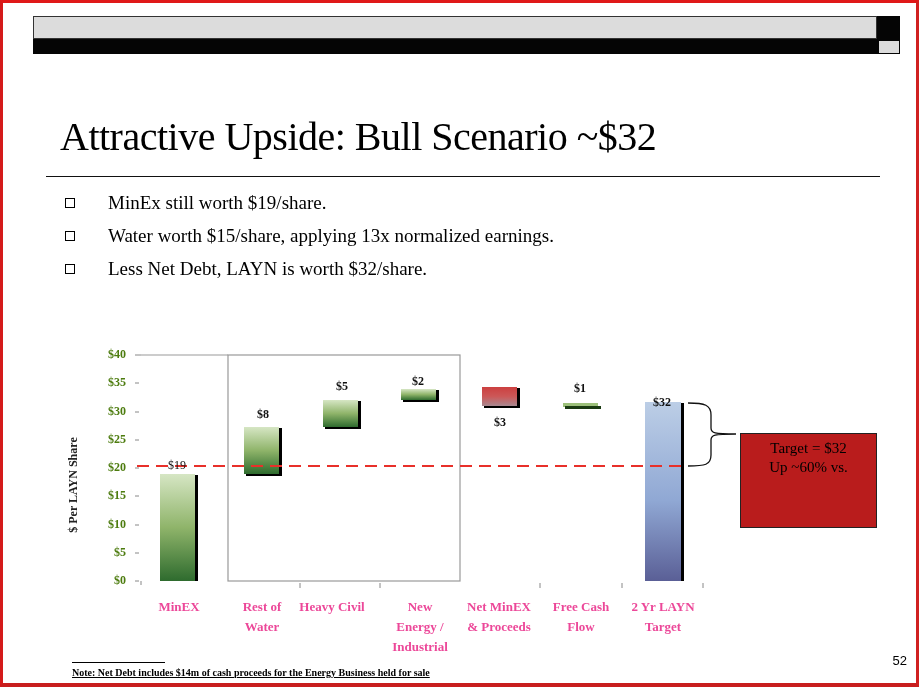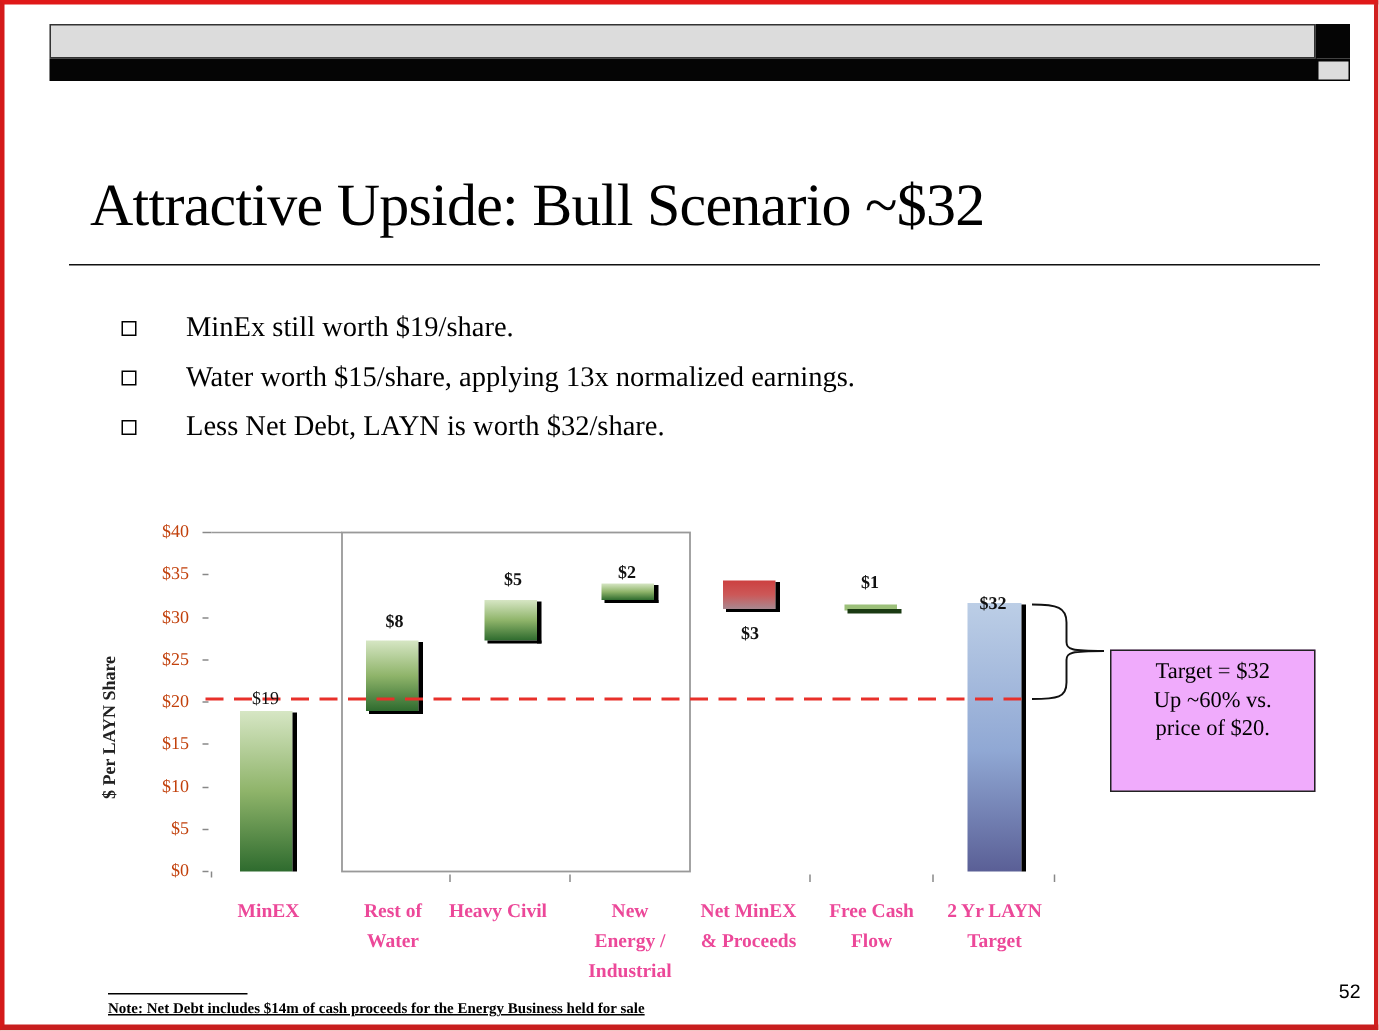--- a/index.html
+++ b/index.html
@@ -22,35 +22,35 @@
   .hdr-bot { position: absolute; left: 33px; top: 39px; width: 845px; height: 15px; background: #050505; }
   .hdr-botr { position: absolute; left: 877px; top: 39px; width: 23px; height: 15px; background: #050505; }
   .hdr-sq { position: absolute; left: 879px; top: 41px; width: 20px; height: 12px; background: #dcdcdc; }
 
   .title {
     position: absolute; left: 60px; top: 113px;
     font-size: 40px; letter-spacing: -0.5px; white-space: nowrap;
   }
   .title-rule { position: absolute; left: 46px; top: 176px; width: 834px; height: 1px; background: #111; }
 
-  .bullets { position: absolute; left: 64px; top: 190px; margin: 16px; padding: 0; list-style: none; }
+  .bullets { position: absolute; left: 64px; top: 190px; margin: 0; padding: 0; list-style: none; }
   .bullets li { position: relative; height: 33px; font-size: 19px; line-height: 26px; padding-left: 44px; white-space: nowrap; }
   .bullets .box { position: absolute; left: 1px; top: 8px; width: 8px; height: 8px; border: 1.5px solid #000; }
 
   .chart { position: absolute; left: 0; top: 0; width: 919px; height: 687px; }
-  .ytick { position: absolute; left: 90px; width: 36px; text-align: right; font-size: 12px; font-weight: normal; color: #c2410c; }
+  .ytick { position: absolute; left: 90px; width: 36px; text-align: right; font-size: 12px; font-weight: bold; color: #4d7c0f; }
   .yaxis-title {
     position: absolute; left: 73px; top: 485px; transform: translate(-50%, -50%) rotate(-90deg);
     font-size: 12px; font-weight: bold; white-space: nowrap; color: #222;
   }
   .barlabel { position: absolute; font-size: 12px; font-weight: bold; text-align: center; width: 40px; color: #111; }
   .xlabel { position: absolute; top: 597px; font-size: 13px; font-weight: bold; text-align: center; line-height: 20px; color: #ec4899; }
   .callout {
     position: absolute; left: 740px; top: 433px; width: 137px; height: 95px;
-    border: 1.5px solid #222; box-sizing: border-box; background: #f0abfc;
+    border: 1.5px solid #222; box-sizing: border-box; background: #b91c1c;
     text-align: center; font-size: 15px; line-height: 19px; padding-top: 5px;
   }
   .footnote-rule { position: absolute; left: 72px; top: 662px; width: 93px; height: 1px; background: #000; }
   .footnote { position: absolute; left: 72px; top: 667px; font-size: 10px; font-weight: bold; white-space: nowrap; text-decoration: underline; }
   .page-num { position: absolute; right: 12px; top: 653px; font-family: "Liberation Sans", sans-serif; font-size: 13px; }
 </style>
 </head>
 <body>
 
 <div class="frame"></div>
@@ -188,19 +188,18 @@
     <div>Flow</div>
   </div>
   <div class="xlabel" style="left:622px;width:82px">
     <div>2 Yr LAYN</div>
     <div>Target</div>
   </div>
 
   <div class="callout">
     <div>Target = $32</div>
     <div>Up ~60% vs.</div>
-    <div>price of $20.</div>
   </div>
 </div>
 
 <div class="footnote-rule"></div>
 <div class="footnote">Note: Net Debt includes $14m of cash proceeds for the Energy Business held for sale</div>
 <div class="page-num">52</div>
 
 </body></html>

